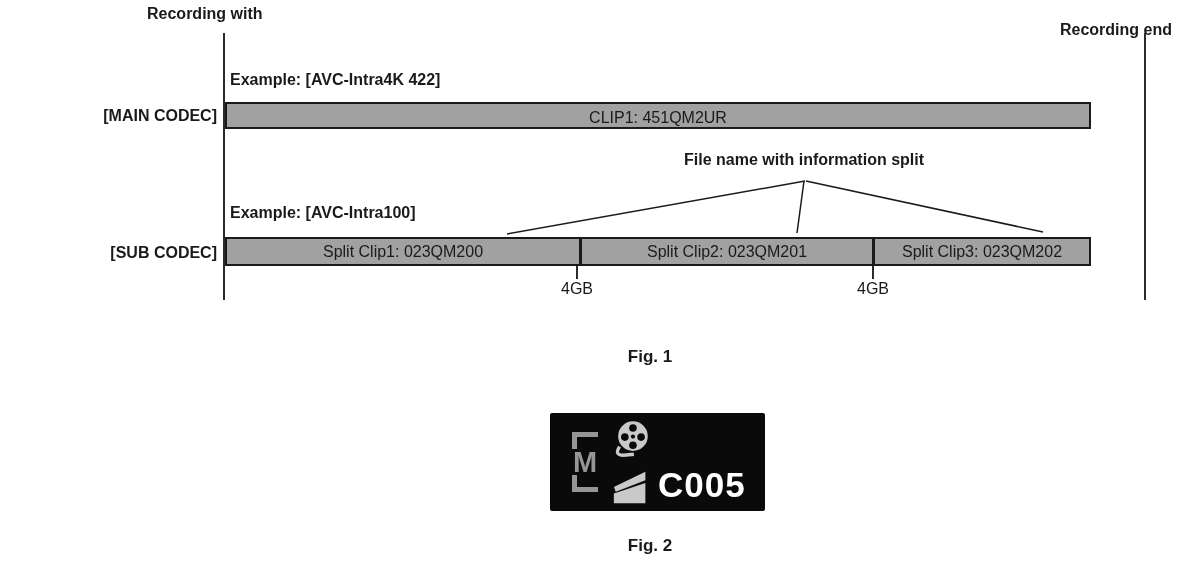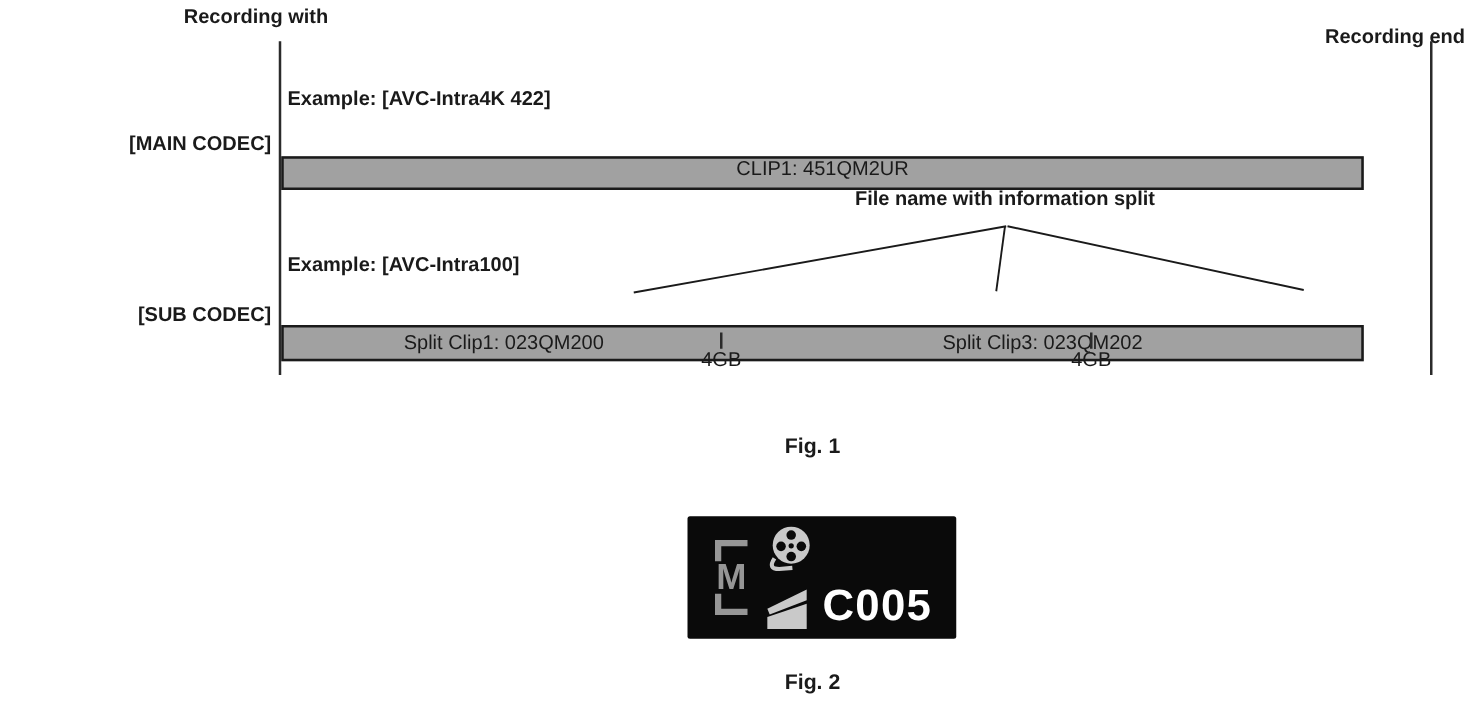--- a/index.html
+++ b/index.html
@@ -7,21 +7,21 @@
          font-family:"Liberation Sans",sans-serif;color:#1a1a1a;}
   .abs{position:absolute;}
   .bold{font-weight:bold;}
   .t16{font-size:16px;line-height:19px;}
   
   .vline{position:absolute;top:33px;width:1.6px;height:267px;background:#2b2b2b;}
   .vline.left{left:223px;}
   .vline.right{left:1144px;}
   .row-label{position:absolute;left:0;width:217px;text-align:right;font-weight:bold;font-size:16px;}
   .bar{position:absolute;left:225px;width:866px;box-sizing:border-box;border:2px solid #1a1a1a;
-       background:#a1a1a1;display:flex;align-items:flex-start;justify-content:center;font-size:16px;margin-top:23px;}
+       background:#a1a1a1;display:flex;align-items:flex-end;justify-content:center;font-size:16px;}
   .bar-main{top:102px;height:27px;}
   .bar-sub{top:237px;height:29px;padding:0;justify-content:flex-start;}
   .seg{height:100%;display:flex;align-items:center;justify-content:center;font-size:16px;box-sizing:border-box;}
   .seg1{width:352px;}
   .seg2{width:296px;border-left:3px solid #1a1a1a;border-right:3px solid #1a1a1a;}
   .seg3{flex:1;}
   .callout-svg{position:absolute;left:0;top:0;pointer-events:none;}
   .tick{position:absolute;top:266px;width:1.6px;height:13px;background:#2b2b2b;}
   .gb{position:absolute;top:280px;width:64px;text-align:center;font-size:16px;}
   .figcap{position:absolute;width:150px;text-align:center;font-weight:bold;font-size:17px;}
@@ -66,20 +66,21 @@
       <line x1="804" y1="181" x2="797" y2="233" stroke="#1a1a1a" stroke-width="1.5"></line>
       <line x1="806" y1="181" x2="1043" y2="232" stroke="#1a1a1a" stroke-width="1.5"></line>
     </svg>
 
     <div class="abs t16 bold" style="left:230px;top:203px;">Example: [AVC-Intra100]</div>
 
     <div class="row-label" style="top:244px;">[SUB CODEC]</div>
 
     <div class="bar bar-sub">
       <div class="seg seg1">Split Clip1: 023QM200</div>
+      <div class="seg seg2">Split Clip2: 023QM201</div>
       <div class="seg seg3">Split Clip3: 023QM202</div>
     </div>
 
     <div class="tick" style="left:576px;"></div>
     <div class="tick" style="left:872px;"></div>
 
     <div class="gb" style="left:545px;">4GB</div>
     <div class="gb" style="left:841px;">4GB</div>
 
     <div class="figcap" style="left:575px;top:347px;">Fig. 1</div>

